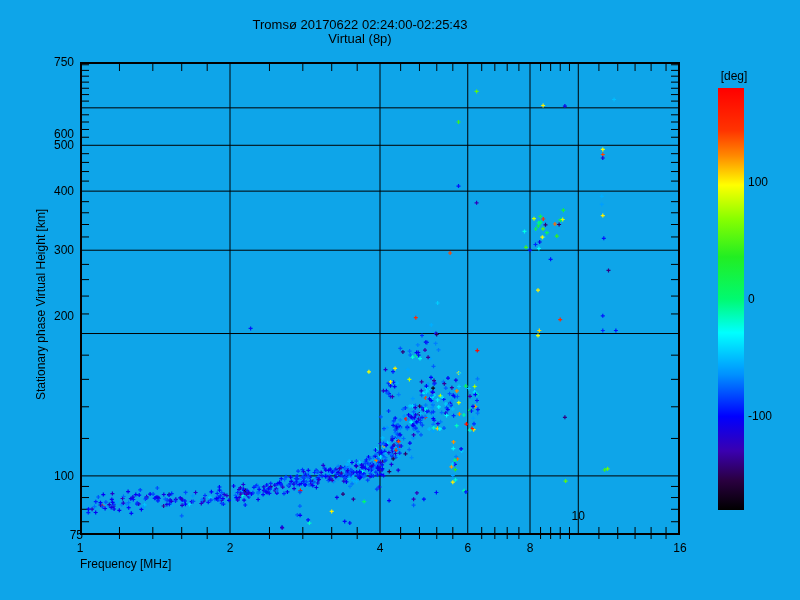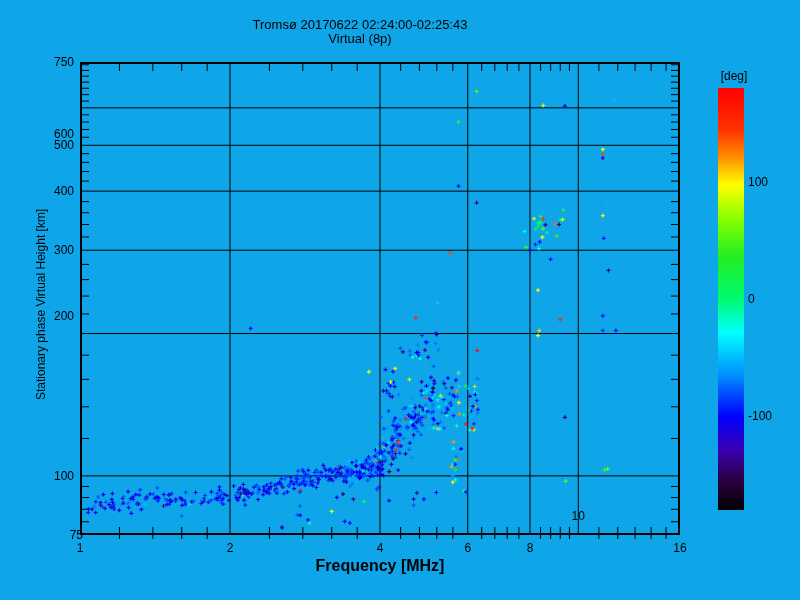--- a/index.html
+++ b/index.html
@@ -9,21 +9,21 @@
          font-size:13px;letter-spacing:0px;}
   .subtitle{position:absolute;left:60px;top:31px;width:600px;text-align:center;font-size:13px;}
   .stats{position:absolute;top:17px;left:540px;width:160px;text-align:right;
          font-family:"DejaVu Sans Mono",monospace;font-size:8.5px;line-height:11px;white-space:pre;}
   .stats .stats-title{padding-right:42px;}
   #plot{position:absolute;left:80px;top:62px;width:600px;height:473px;}
   #plot svg{position:absolute;left:0;top:0;overflow:visible;}
   .tick-label{position:absolute;font-size:12px;line-height:12px;white-space:nowrap;}
   .xlab{transform:translateX(-50%);}
   .ylab{width:46px;text-align:right;transform:translateY(-50%);}
-  .xaxis-title{position:absolute;left:80px;top:557px;width:600px;text-align:center;font-size:16px;font-weight:bold;}
+  .xaxis-title{position:absolute;left:80px;top:557px;width:600px;text-align:left;font-size:12px;}
   .yaxis-title{position:absolute;left:34px;top:400px;white-space:nowrap;font-size:12px;
                transform-origin:0 0;transform:rotate(-90deg);}
   #colorbar{position:absolute;left:718px;top:88px;width:26px;height:422px;}
   .cbar-label{position:absolute;left:710px;top:69px;width:48px;text-align:center;font-size:12px;}
   .cbar-tick{position:absolute;left:748px;width:44px;font-size:12px;line-height:13px;}
 </style>
 </head>
 <body>
 
 <div id="screen">

